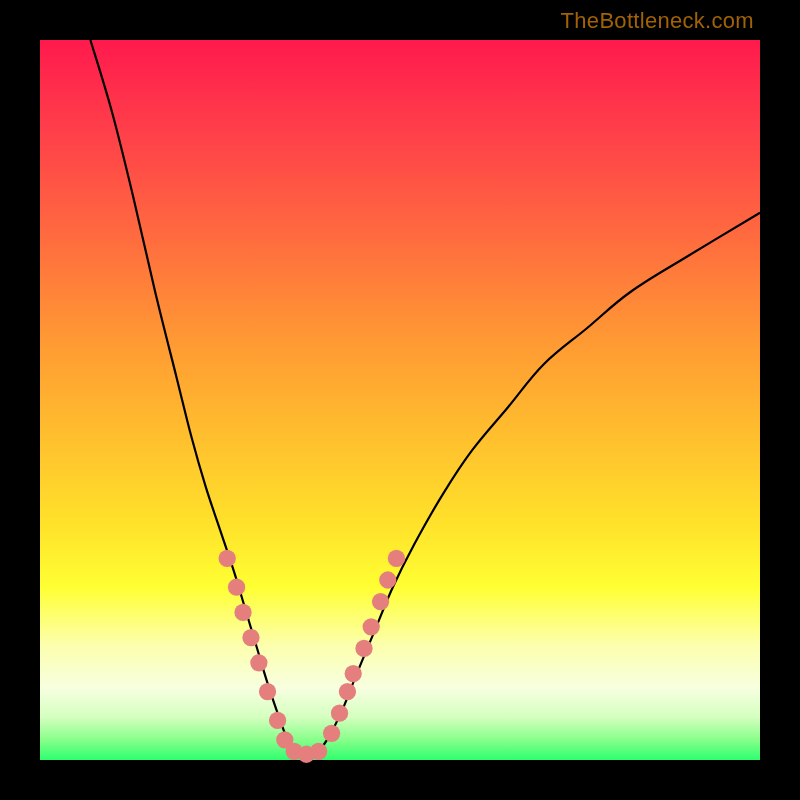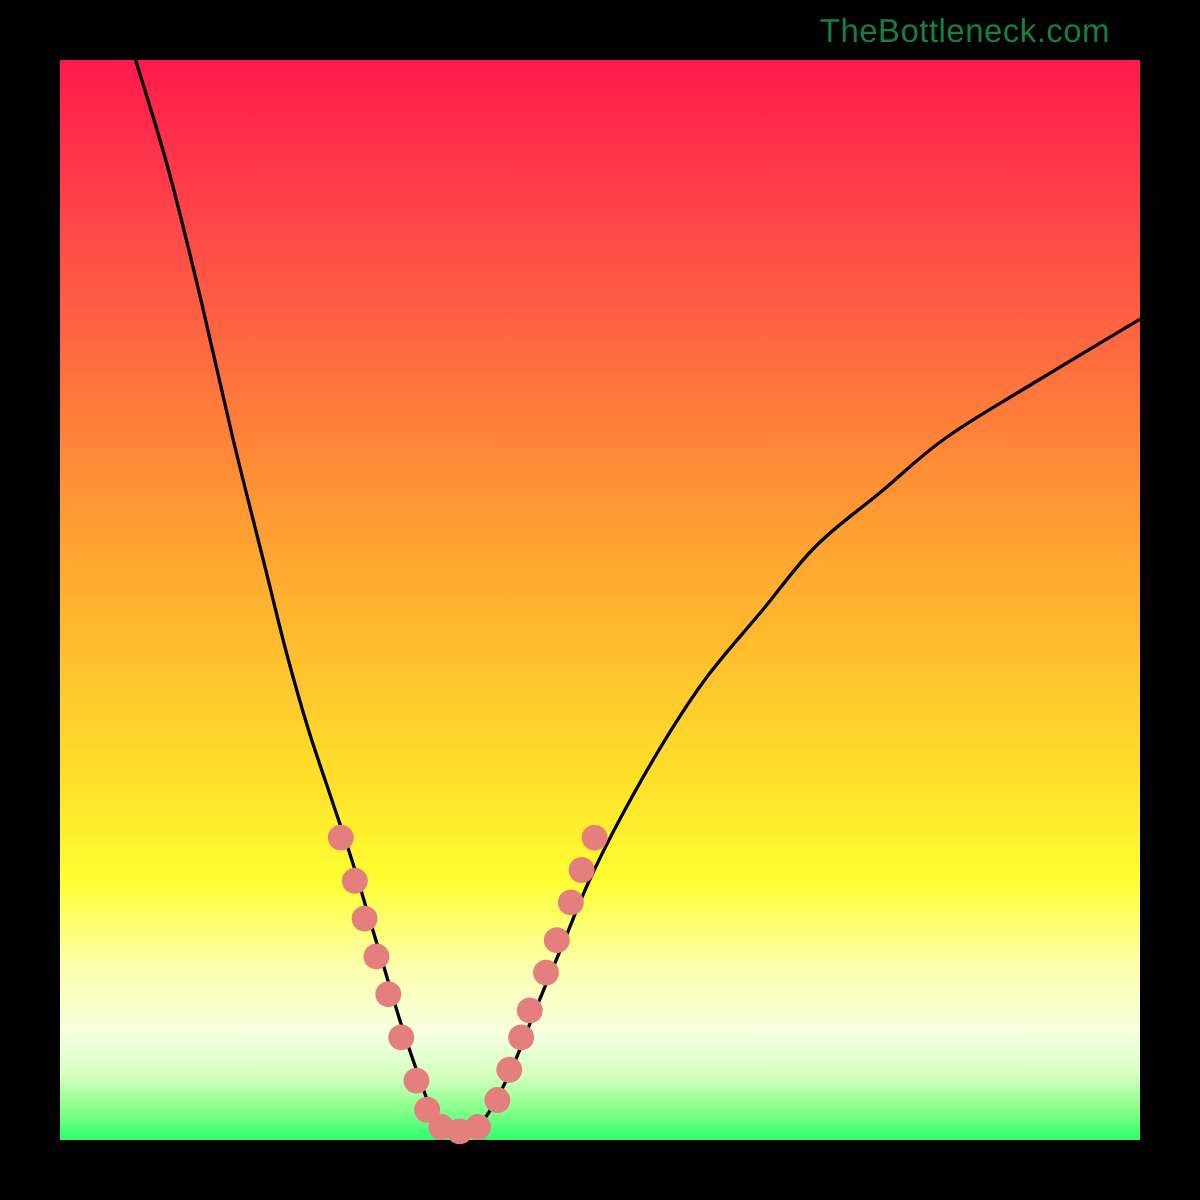--- a/index.html
+++ b/index.html
@@ -35,22 +35,22 @@
       #fcffac 84%,
       #f7ffe0 90%,
       #d5ffc0 94%,
       #8dff8d 97%,
       #2eff6e 100%
     );
   }
   .watermark {
     position: absolute;
     top: 8px;
-    right: 60px;
-    color: #15803d;
+    right: 46px;
+    color: #a16207;
     font-size: 22px;
     font-weight: 400;
     letter-spacing: 0.3px;
     user-select: none;
     text-align: center;
   }
   svg.curve {
     position: absolute;
     left: 0;
     top: 0;

